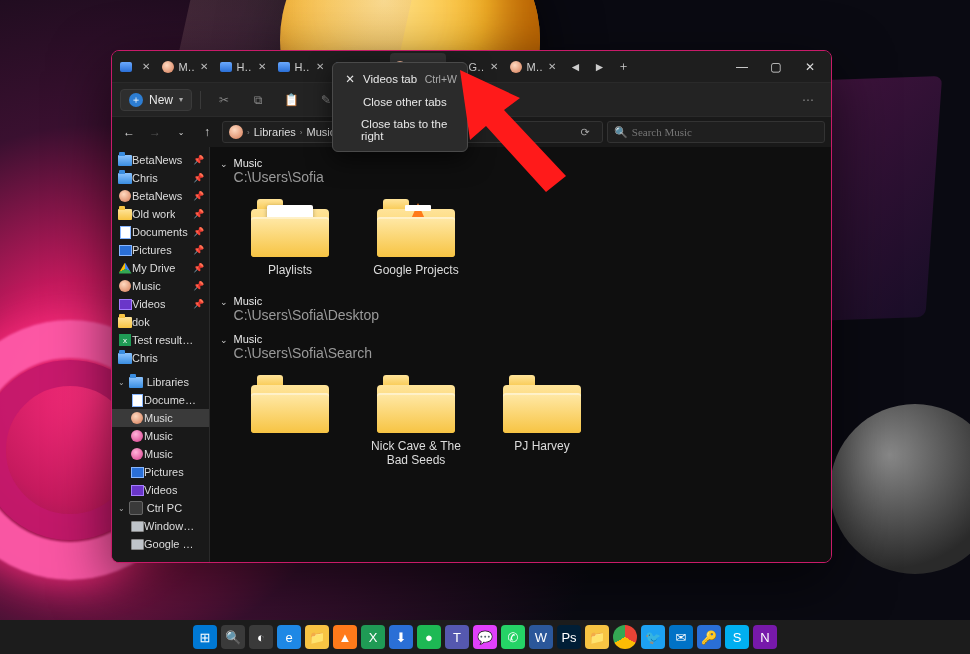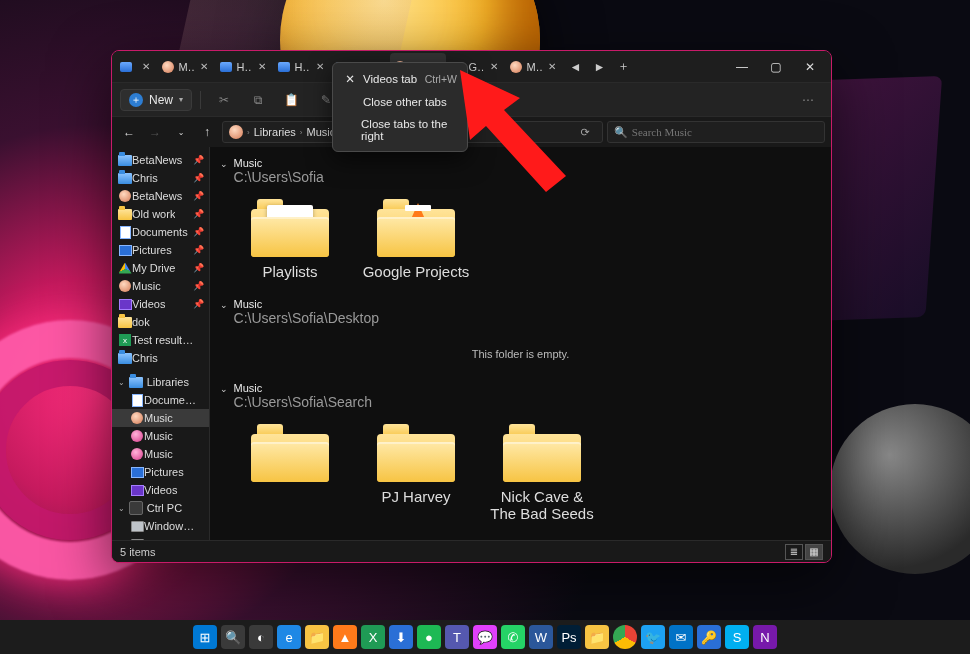--- a/index.html
+++ b/index.html
@@ -69,21 +69,21 @@
   .group-header .gpath { color:#9a9a9a; font-size:14px;}
   .folder-grid { display:flex; flex-wrap:wrap; gap:10px; padding: 6px 10px 14px 22px;}
   .folder-item { width:116px; display:flex; flex-direction:column; align-items:center; gap:6px;}
   .folder-icon { width:78px; height:60px; position:relative;}
   .folder-back { position:absolute; bottom:0; width:78px; height:48px; background: linear-gradient(#ffe49a,#f7c443); border-radius:4px;}
   .folder-tab { position:absolute; top:2px; left:6px; width:26px; height:14px; background: linear-gradient(#ffe49a,#f7c443); border-radius:3px 3px 0 0;}
   .folder-front { position:absolute; bottom:0; width:78px; height:40px; background: linear-gradient(#ffe9a8,#f7c443); border-radius:3px; box-shadow: inset 0 2px 0 rgba(255,255,255,.4);}
   .folder-content { position:absolute; top:8px; left:16px; width:46px; height:34px; background:#fff; border-radius:2px; box-shadow: 0 1px 4px rgba(0,0,0,.3);}
   .folder-cone { position:absolute; top:6px; left:28px; width:0; height:0; border-left:13px solid transparent; border-right:13px solid transparent; border-bottom:30px solid #ff7a1a;}
   .folder-cone::after { content:""; position:absolute; left:-13px; top:2px; width:26px; height:6px; background:#fff; border-radius:1px;}
-  .folder-label { text-align:center; color:#ddd; font-size:15px; max-width:112px;}
+  .folder-label { text-align:center; color:#ddd; font-size:12px; max-width:112px;}
   .empty-msg { text-align:center; color:#bbb; font-size:11px; padding: 16px 0 18px 0;}
   
   .status-row { height:22px; background:#191919; border-top:1px solid #2a2a2a; display:flex; align-items:center; padding:0 8px; font-size:11px; color:#ccc;}
   .status-row .spacer { flex:1;}
   .view-toggle { display:flex; gap:2px;}
   .vt-btn { width:18px; height:16px; border:1px solid #555; display:flex; align-items:center; justify-content:center; font-size:10px; color:#ddd;}
   .vt-btn.active { background:#444;}
 
   
   .ctx-menu { position:absolute; left:332px; top:62px; width:136px; background:#2b2b2b; border:1px solid #4a4a4a; border-radius:6px; padding:4px; box-shadow:0 8px 24px rgba(0,0,0,.6); font-size:11.5px; color:#e8e8e8;}
@@ -406,21 +406,20 @@
             <div class="folder-label">Google Projects</div>
           </div>
         </div>
         <div class="group-header">
           <span class="caret">⌄</span>
           <div class="ghead">
             <span class="gtitle">Music</span>
             <span class="gpath">C:\Users\Sofia\Desktop</span>
           </div>
         </div>
-        <div class="empty-msg">This folder is empty.</div>
         <div class="group-header">
           <span class="caret">⌄</span>
           <div class="ghead">
             <span class="gtitle">Music</span>
             <span class="gpath">C:\Users\Sofia\Search</span>
           </div>
         </div>
         <div class="folder-grid">
           <div class="folder-item">
             <div class="folder-icon">
@@ -428,42 +427,34 @@
               <div class="folder-back"></div>
               <div class="folder-front"></div>
             </div>
           </div>
           <div class="folder-item">
             <div class="folder-icon">
               <div class="folder-tab"></div>
               <div class="folder-back"></div>
               <div class="folder-front"></div>
             </div>
-            <div class="folder-label">PJ Harvey</div>
+            <div class="folder-label">Nick Cave &amp; The Bad Seeds</div>
           </div>
           <div class="folder-item">
             <div class="folder-icon">
               <div class="folder-tab"></div>
               <div class="folder-back"></div>
               <div class="folder-front"></div>
             </div>
-            <div class="folder-label">Nick Cave &amp; The Bad Seeds</div>
+            <div class="folder-label">PJ Harvey</div>
           </div>
         </div>
       </div>
   </div>
 
-  <div class="status-row">
-    <span>5 items</span>
-    <span class="spacer"></span>
-    <div class="view-toggle">
-      <div class="vt-btn">≣</div>
-      <div class="vt-btn active">▦</div>
-    </div>
-  </div>
 </div>
 
 <div class="ctx-menu" id="ctx-host">
     <div class="ctx-item">
       <span class="ctx-ico">✕</span>
       <span>Videos tab</span>
       <span class="shortcut">Ctrl+W</span>
     </div>
     <div class="ctx-item">
       <span class="ctx-ico"></span>

